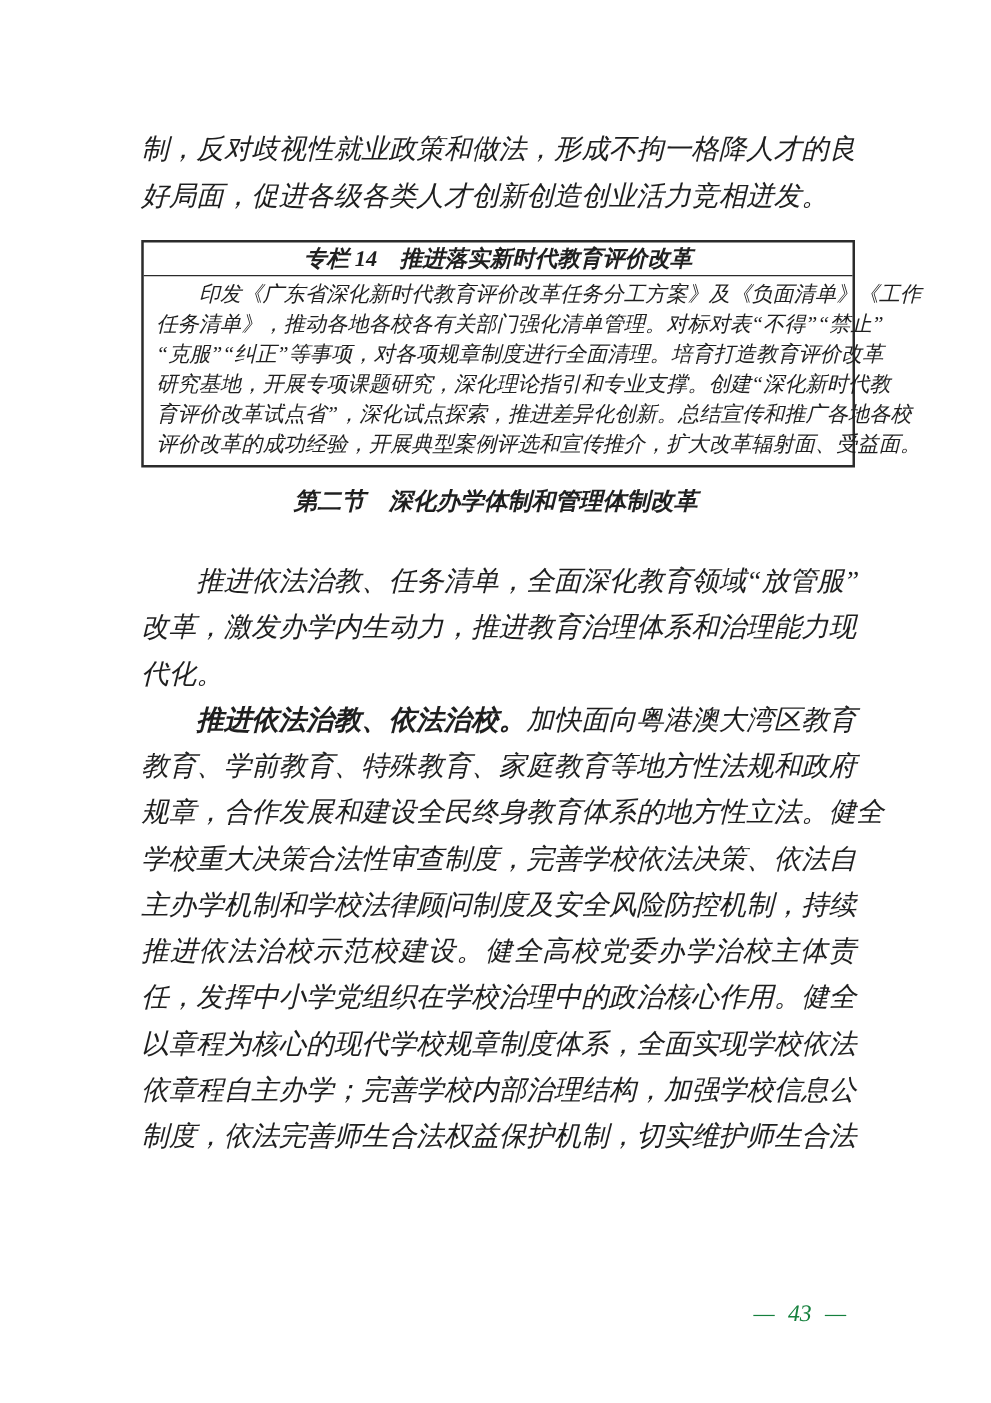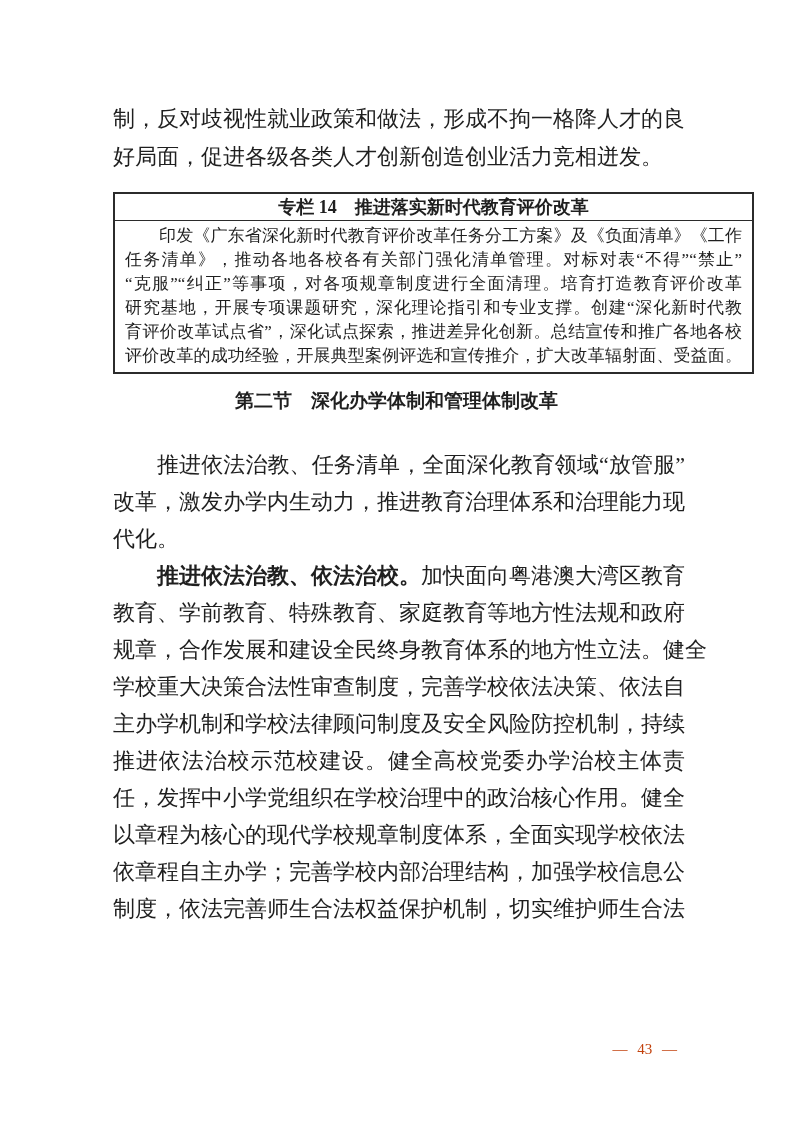--- a/index.html
+++ b/index.html
@@ -9,41 +9,41 @@
   }
   .page {
     position: relative;
     width: 793px;
     height: 1122px;
     background: #ffffff;
     font-family: "Liberation Serif", "DejaVu Serif", serif;
     color: #1f1f1f;
     overflow: hidden;
   }
-  .blk { position: absolute; }
+  .blk { position: absolute; font-style: italic; }
 
   
   .line {
     text-align: justify;
     text-align-last: justify;
     white-space: nowrap;
   }
   .align-last-left .line:last-child { text-align-last: left; }
   .first-indent .line:first-child { text-indent: 2em; }
   .line b { font-weight: bold; }
 
   
   .para-continuation {
     left: 113px; top: 100px; width: 572px;
     font-size: 22px; line-height: 38px;
   }
 
   
   .feature-box {
-    left: 113px; top: 192px; width: 641px;
+    left: 113px; top: 192px; width: 571px;
     border: 2px solid #2b2b2b;
     box-sizing: border-box;
     background: #ffffff;
   }
   .feature-box-title {
     text-align: center;
     font-weight: bold;
     font-size: 18px;
     line-height: 26px;
     border-bottom: 1px solid #2b2b2b;
@@ -70,23 +70,23 @@
 
   
   .para-main {
     left: 113px; top: 557px; width: 572px;
     font-size: 22px; line-height: 37px;
   }
 
   
   .page-footer {
     right: 116px; top: 1041px;
-    font-size: 15px;
+    font-size: 19px;
     word-spacing: 6px;
-    color: #c2410c;
+    color: #15803d;
   }
 </style>
 </head>
 <body>
 
 <div class="page">
 
   <div class="blk para-continuation align-last-left">
       <div class="line">制，反对歧视性就业政策和做法，形成不拘一格降人才的良</div>
       <div class="line">好局面，促进各级各类人才创新创造创业活力竞相迸发。</div>

